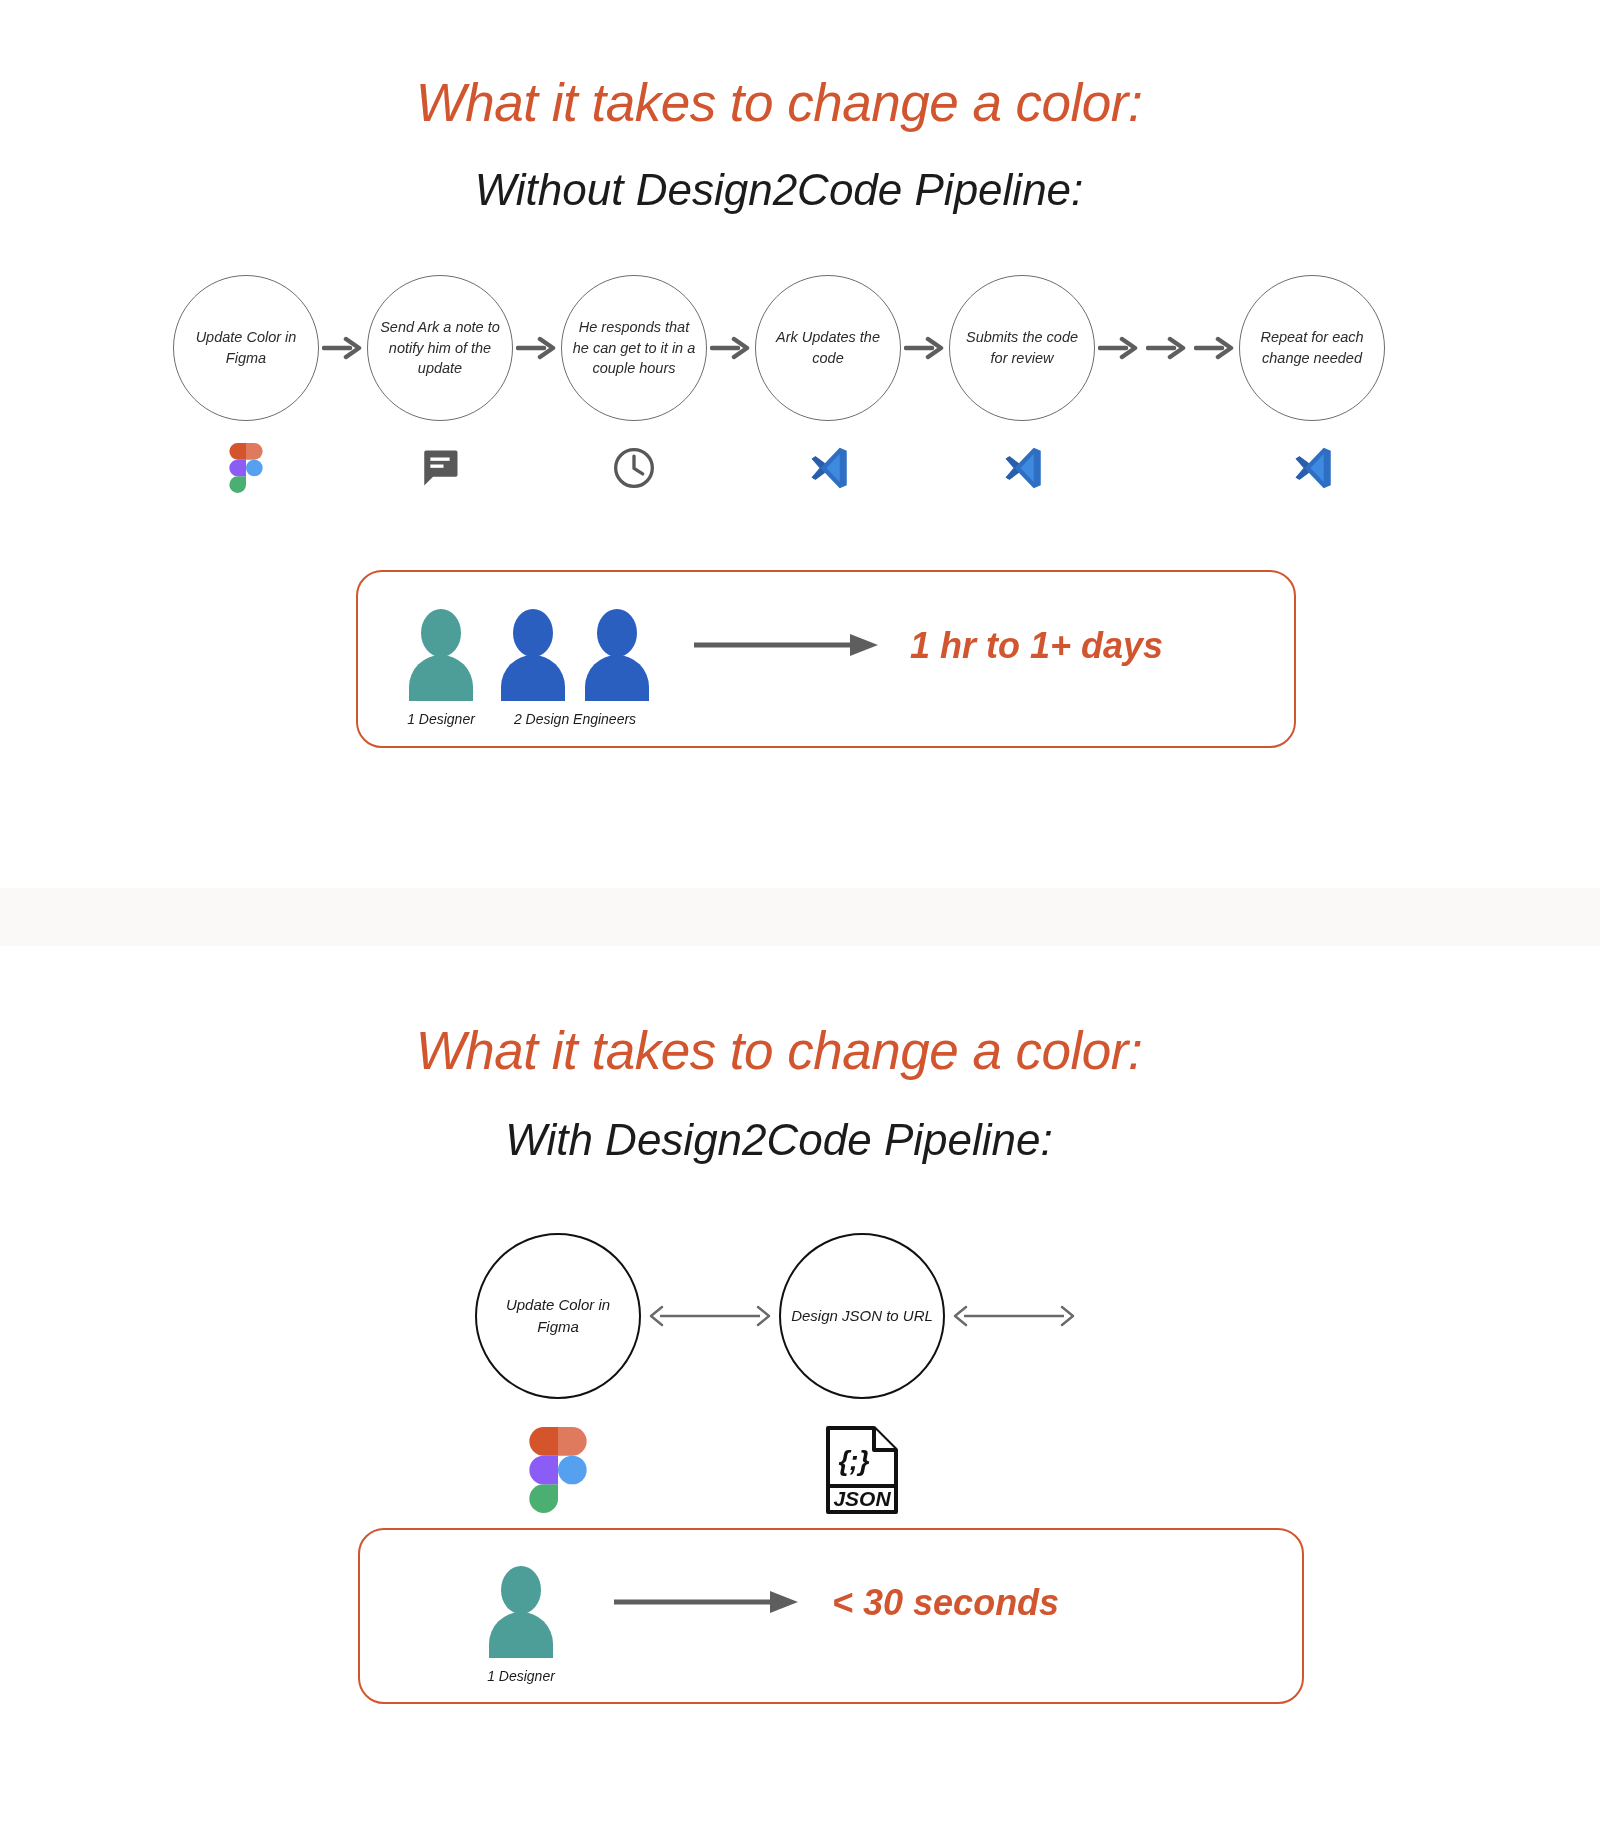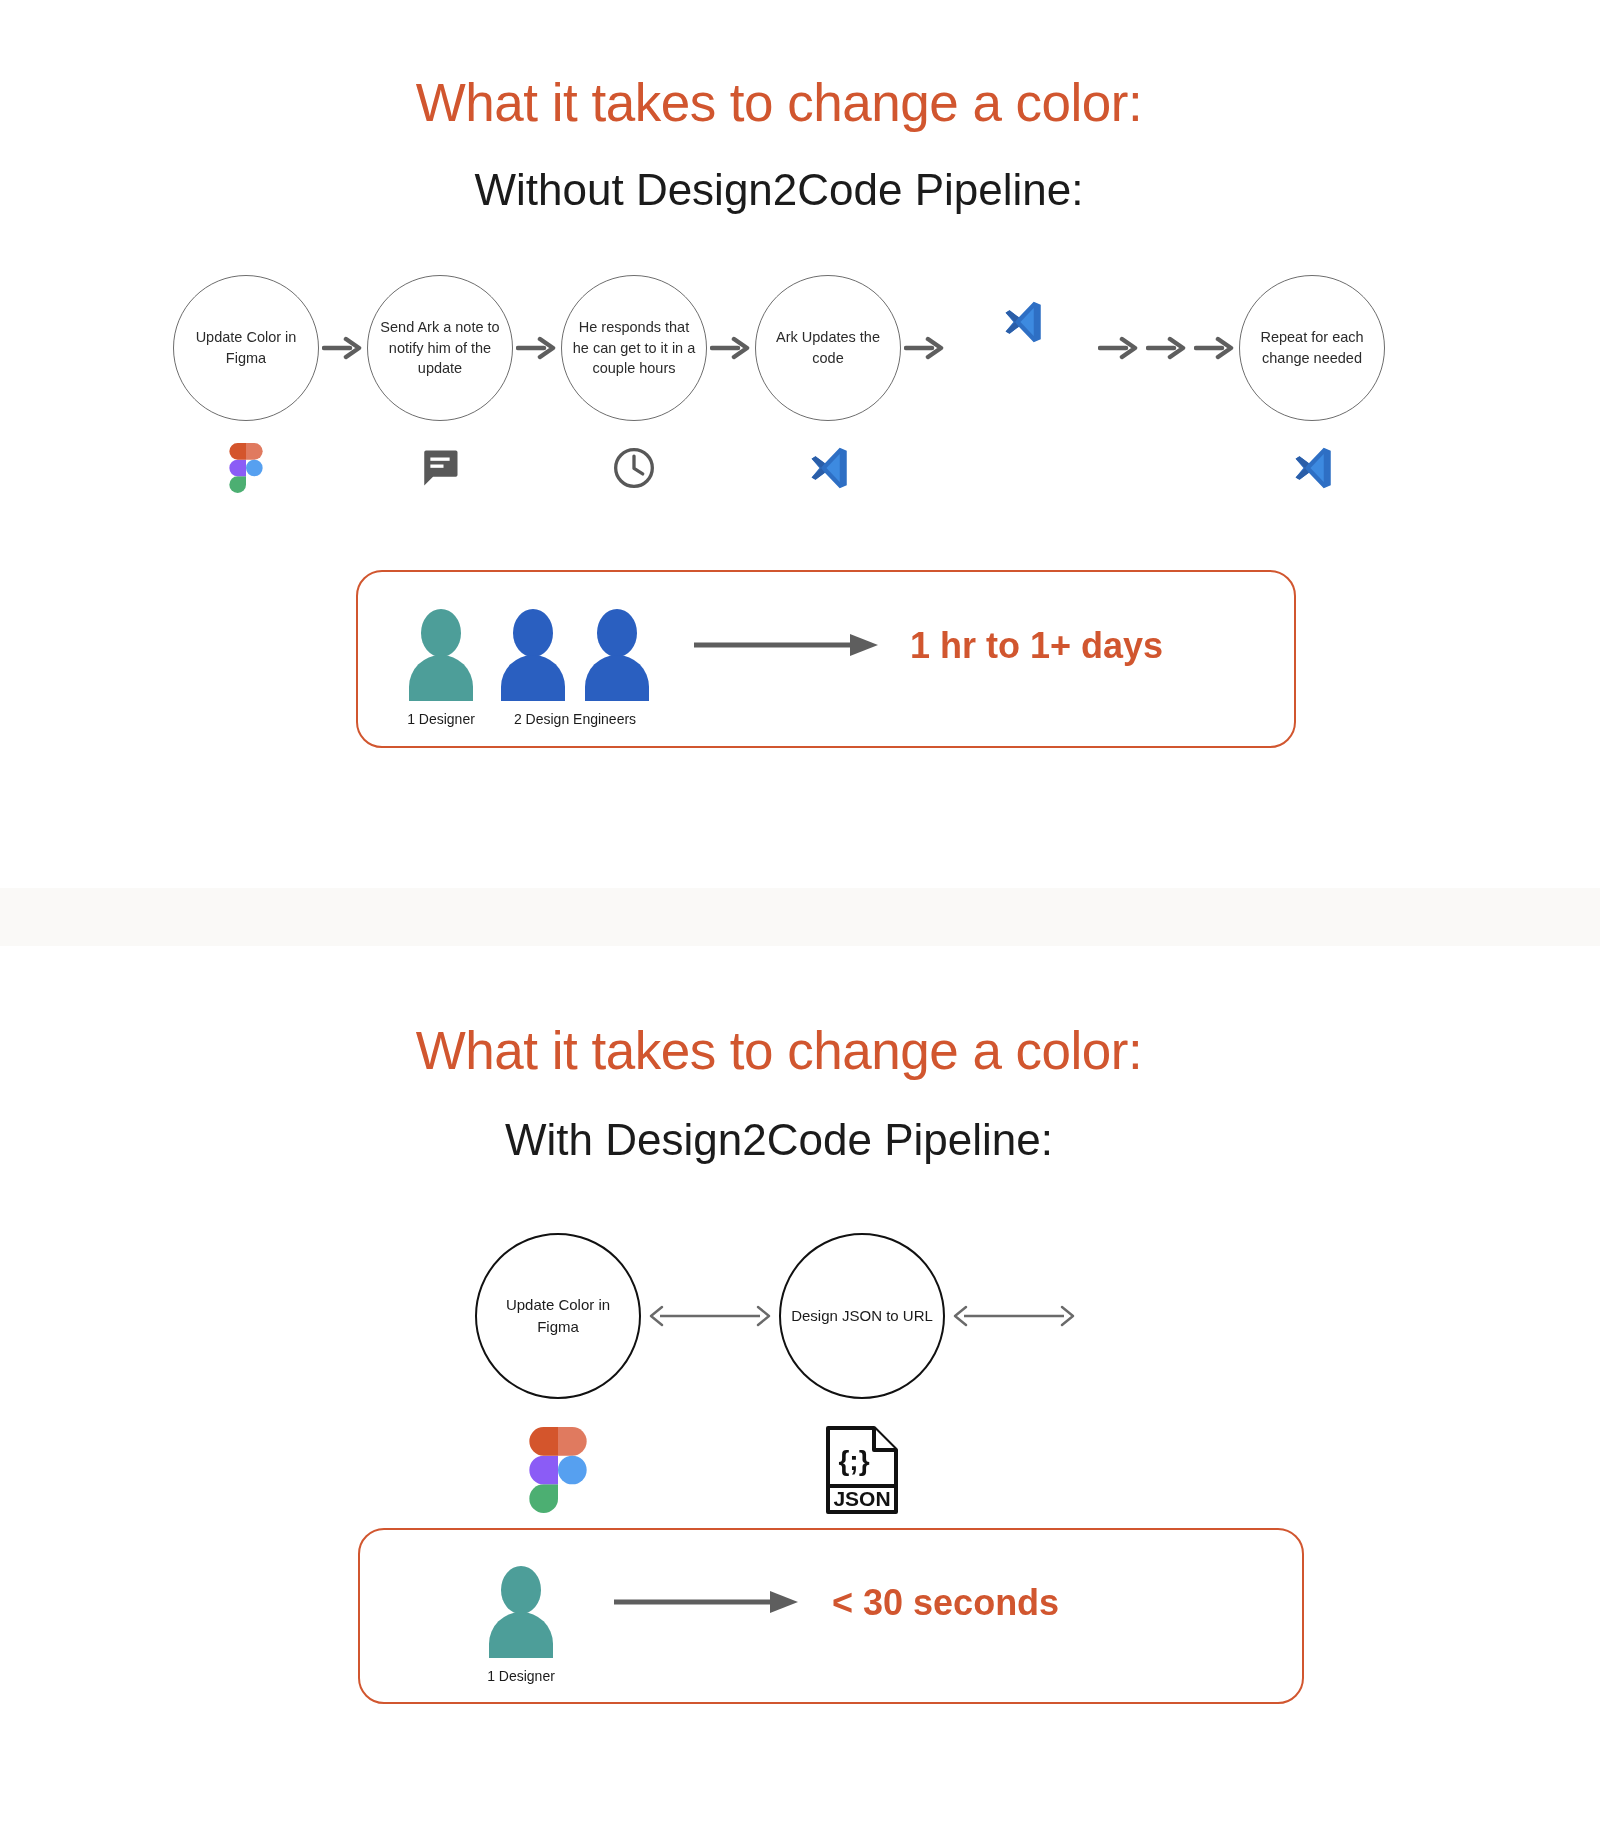--- a/index.html
+++ b/index.html
@@ -6,21 +6,21 @@
   html, body { margin:0; padding:0; }
   body {
     width:1600px; height:1823px;
     background:#ffffff;
     font-family:"Liberation Sans", sans-serif;
     overflow:hidden;
     position:relative;
   }
 
   
-  .section { position:relative; width:1558px; }
+  .section { position:relative; width:1558px;font-style:italic; }
   #section-without { height:888px; background:#ffffff; }
   .band-divider { width:1600px; height:58px; background:#faf9f7; }
   #section-with { height:877px; background:#ffffff; }
 
   
   .main-title {
     text-align:center;
     color:#d1562f;
     font-size:53px;
     font-weight:400;
@@ -209,20 +209,23 @@
         </svg>
       </div>
     </div>
     <div class="arrow-h">
       <svg width="42" height="26" viewBox="0 0 42 26">
           <path d="M2 13h26M24 4l13 9-13 9" stroke="#5e5e5e" stroke-width="4.5" fill="none" stroke-linecap="round" stroke-linejoin="round"></path>
         </svg>
     </div>
 
     <div class="flow-node">
+      <div class="node-circle">
+        <span>Submits the code for review</span>
+      </div>
       <div class="node-icon">
         <svg width="50" height="50" viewBox="0 0 64 64">
           <path d="M47 6 28 26 16 17l-5 3 10 12-10 12 5 3 12-9 19 20 9-4V10z" fill="#2e6fc4"></path>
           <path d="M47 14v36L30 32z" fill="#3d8ae0"></path>
           <path d="M11 20l5-3 12 9-5 6z" fill="#2b5ea8"></path>
           <path d="M11 44l5 3 12-9-5-6z" fill="#2b5ea8"></path>
         </svg>
       </div>
     </div>
     <div class="arrow-h">

